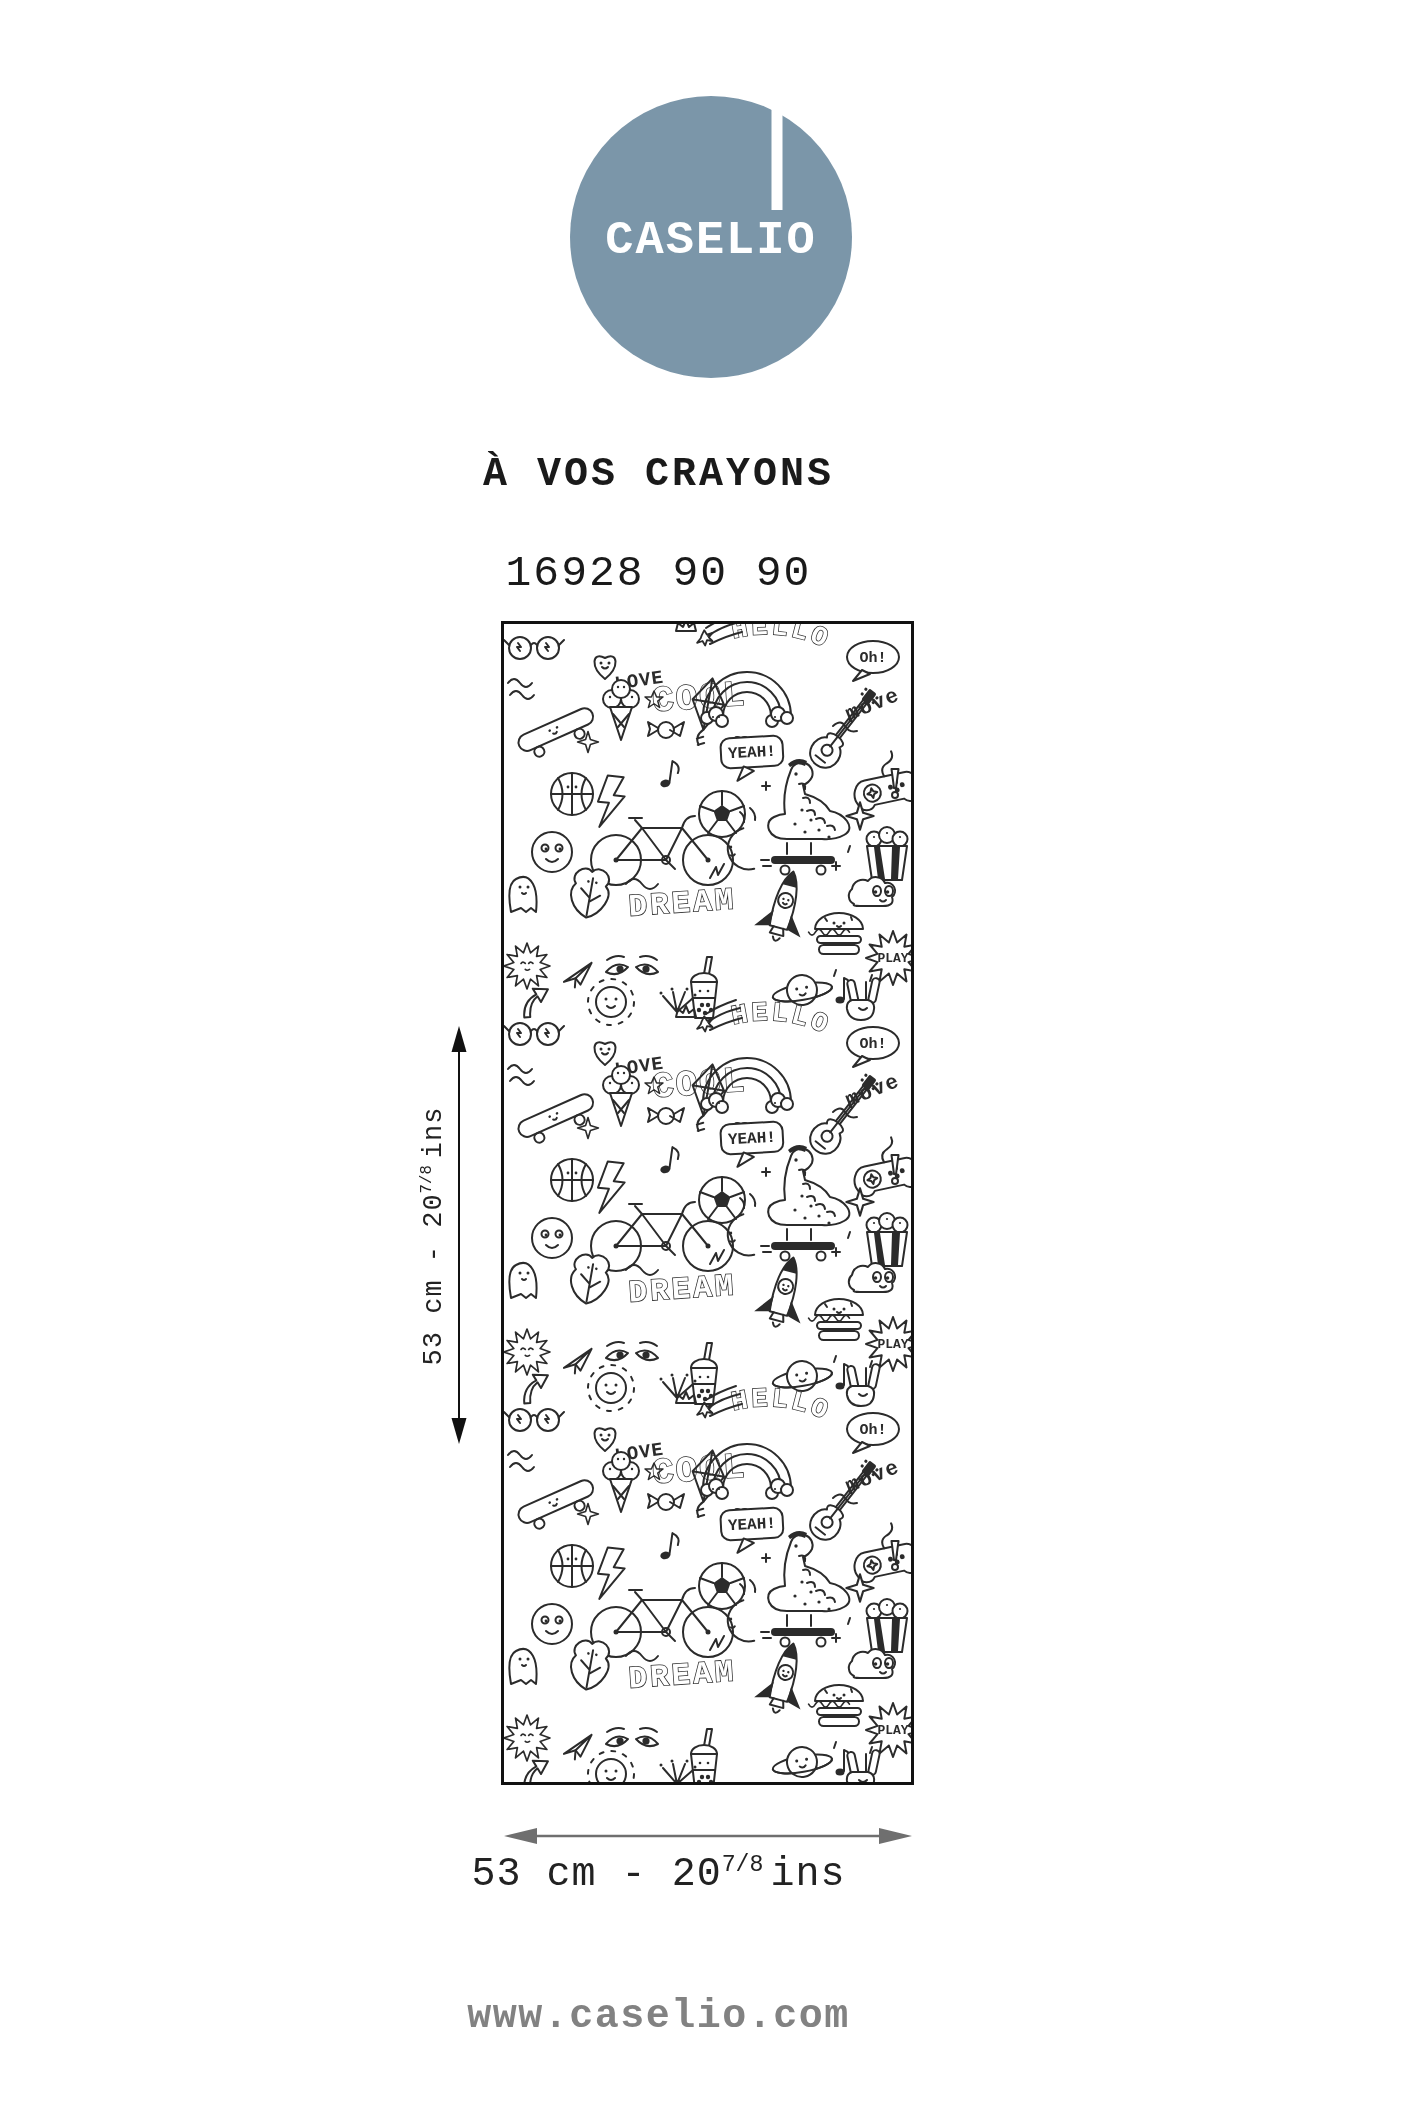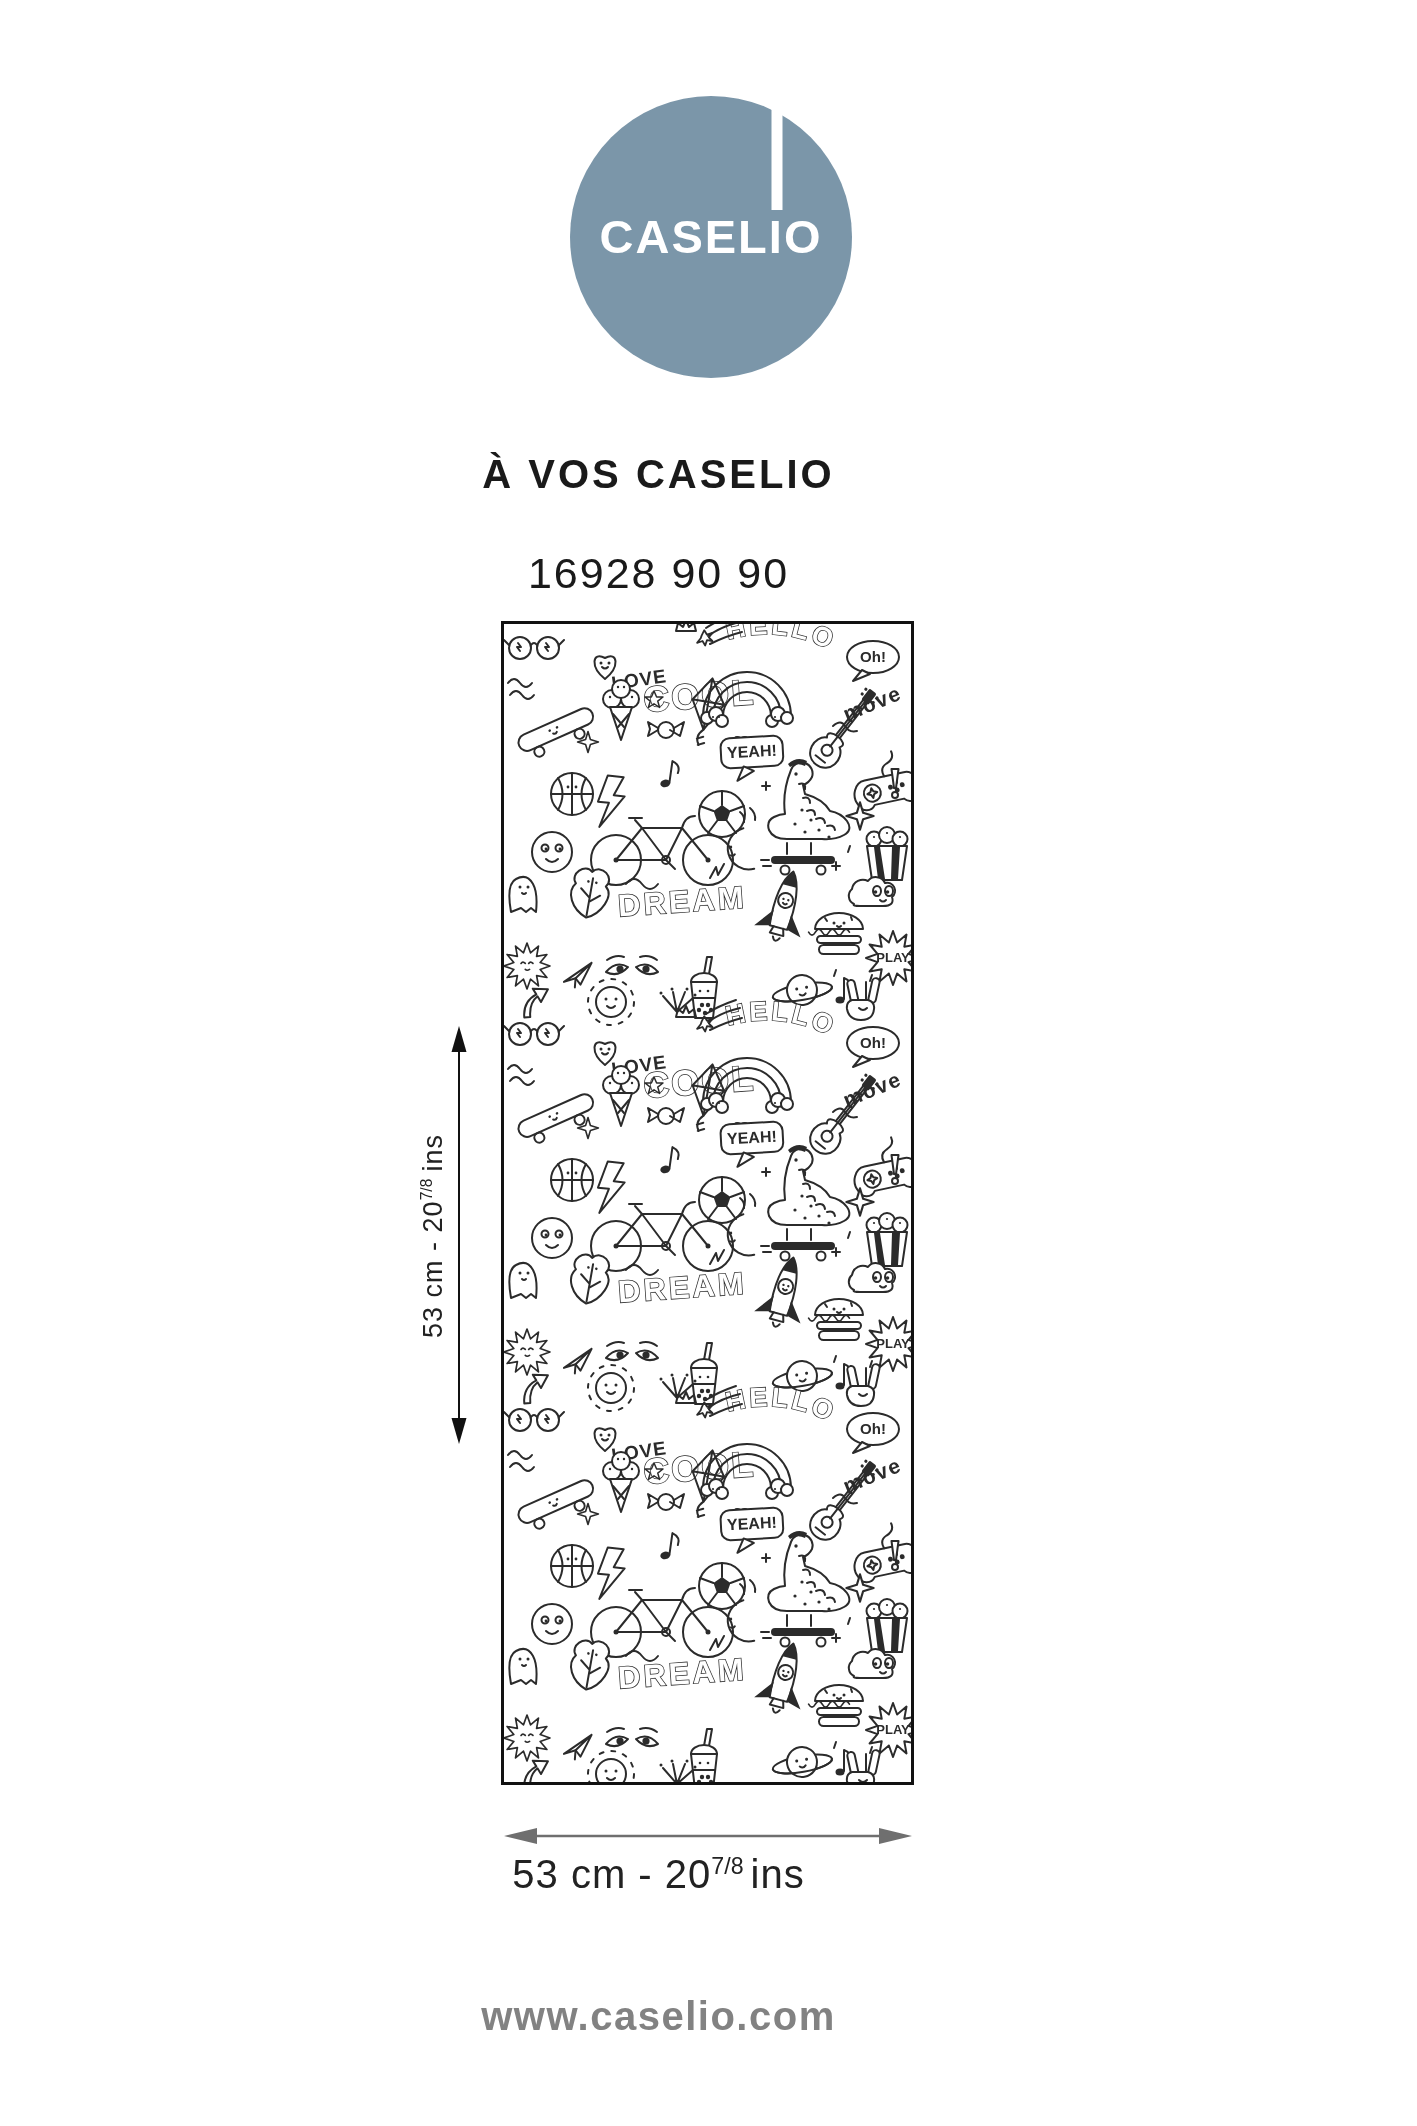--- a/index.html
+++ b/index.html
@@ -2,21 +2,21 @@
 <html style="--logo: #7b96a9; --ink: #1a1a1a; --doodle: #2b2b2b; --arrow-h: #6f6f6f; --arrow-v: #111111; --footer: #828282; --paper: #ffffff;"><head>
 <meta charset="utf-8">
 <style>
   :root{
     --logo:#7b96a9; --ink:#1a1a1a; --doodle:#2b2b2b;
     --arrow-h:#6f6f6f; --arrow-v:#111111; --footer:#828282; --paper:#ffffff;
   }
   html,body{margin:0;padding:0;background:#fff;}
   .page{
     position:relative; width:1317px; height:2126px; background:var(--paper);
-    font-family:Liberation Sans, sans-serif; color:var(--ink); overflow:hidden;
+    font-family:Liberation Mono, monospace; color:var(--ink); overflow:hidden;
   }
   .logo-svg{position:absolute; left:570px; top:96px;}
   .title{
     position:absolute; left:0; right:0; top:452px; margin:0; text-align:center;
     font-size:40px; font-weight:bold; letter-spacing:3px; color:var(--ink);
   }
   .ref{
     position:absolute; left:0; right:0; top:549px; text-align:center;
     font-size:43px; font-weight:400; letter-spacing:2px; color:var(--ink);
   }
@@ -54,21 +54,21 @@
 <body>
 
 <div class="page">
 
   <svg class="logo-svg" width="282" height="292" viewBox="0 0 282 292">
     <circle cx="141" cy="141" r="141" fill="var(--logo)"></circle>
     <rect x="201.5" y="10" width="11" height="104" fill="#fff"></rect>
     <text x="141" y="157" text-anchor="middle" font-size="47" font-weight="bold" letter-spacing="2" fill="#ffffff">CASELIO</text>
   </svg>
 
-  <h1 class="title">À VOS CASELIO</h1>
+  <h1 class="title">À VOS CRAYONS</h1>
   <div class="ref">16928 90 90</div>
 
   <div class="sample">
     <svg class="pattern-svg" viewBox="0 0 407 1158">
       <defs>
         <path id="burst" class="fw" d="M0,-27 L4.1,-15.5 L13.5,-23.4 L11.3,-11.3 L23.4,-13.5 L15.5,-4.1 L27,0 L15.5,4.1 L23.4,13.5 L11.3,11.3 L13.5,23.4 L4.1,15.5 L0,27 L-4.1,15.5 L-13.5,23.4 L-11.3,11.3 L-23.4,13.5 L-15.5,4.1 L-27,0 L-15.5,-4.1 L-23.4,-13.5 L-11.3,-11.3 L-13.5,-23.4 L-4.1,-15.5 Z"></path>
         <path id="helloPath" d="M-58,8 Q0,-18 58,8" fill="none"></path>
         <g id="tile">
           <g transform="translate(182,3)">
             <path class="s" d="M-10,4 l2,-8 l5,4 l3,-7 l3,7 l5,-4 l2,8 z"></path>

